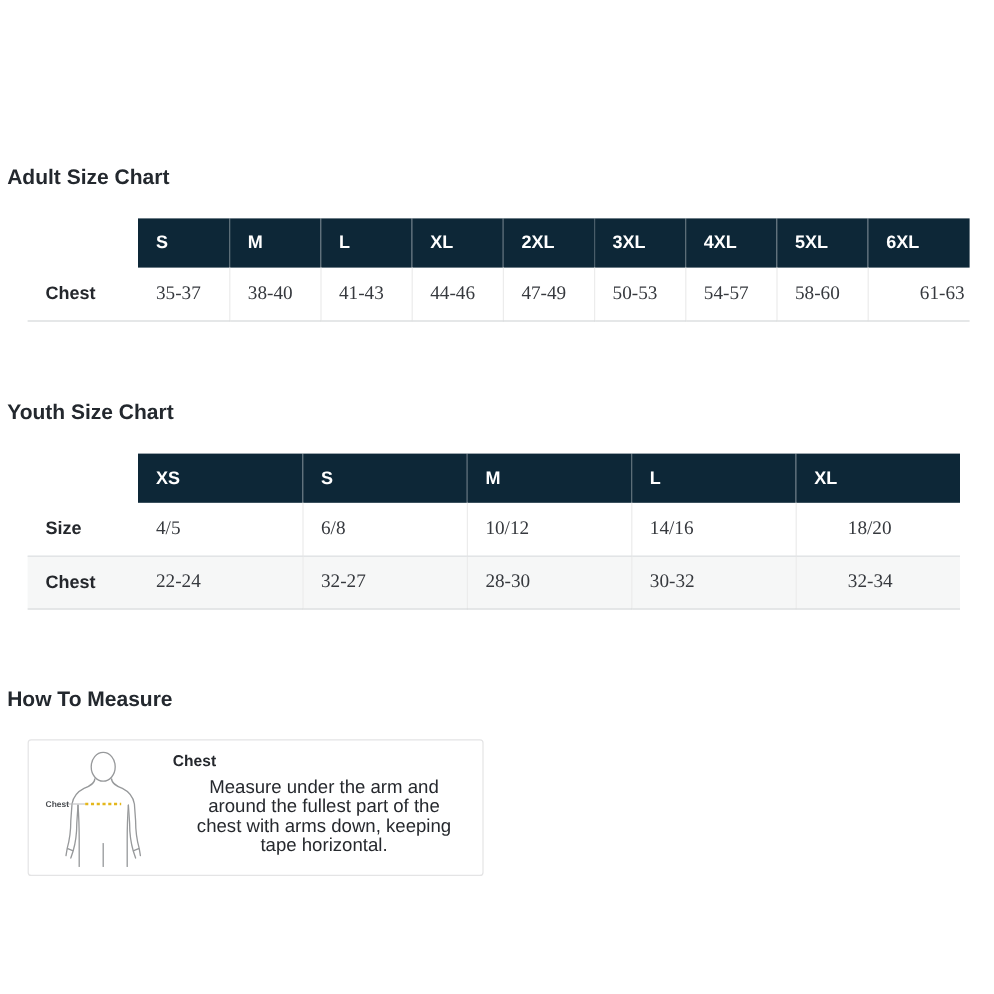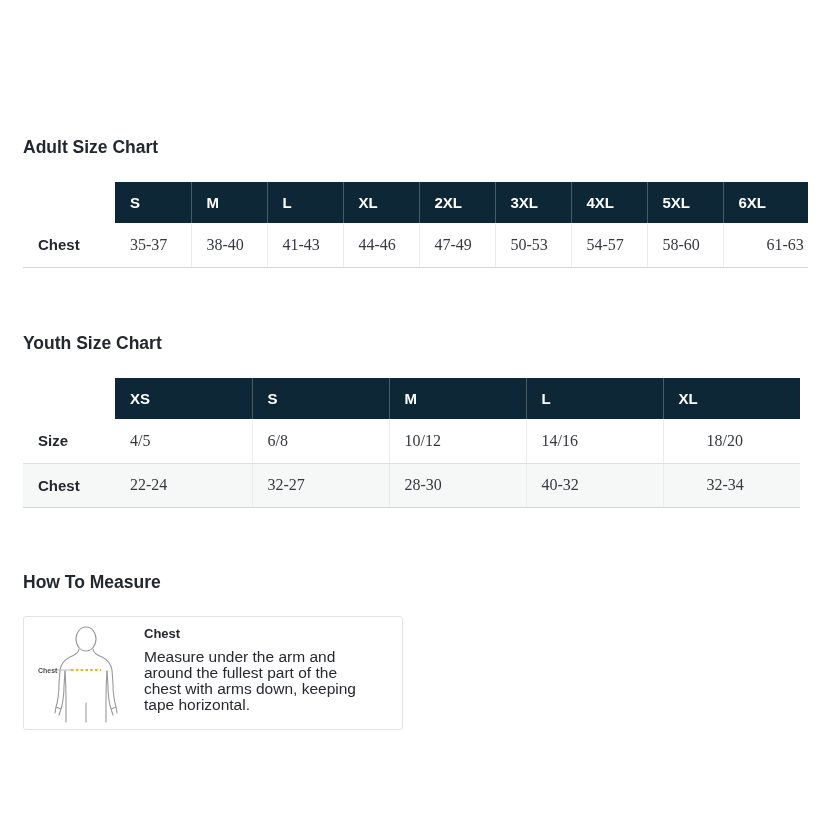--- a/index.html
+++ b/index.html
@@ -7,21 +7,21 @@
     position: relative;
     width: 828px;
     height: 828px;
     background: #ffffff;
     font-family: "Liberation Sans", "DejaVu Sans", sans-serif;
     color: #25282d;
     overflow: hidden;
   }
   h2.section-title {
     position: absolute;
-    left: 23px;
+    left: 6px;
     margin: 0;
     font-size: 17.5px;
     line-height: 20px;
     font-weight: 600;
     color: #23282e;
   }
   #adult-title { top: 137px; }
   #youth-title { top: 333px; }
   #htm-title   { top: 572px; }
 
@@ -102,21 +102,21 @@
     font-weight: 700;
     color: #25282d;
     margin-bottom: 8px;
   }
   .measure-desc {
     margin: 0;
     font-size: 15.5px;
     line-height: 16px;
     color: #26292e;
   }
-  .measure-desc span.line { display: block; }
+  .measure-desc span.line { display: block; text-align: center; }
 </style>
 </head>
 <body>
 
 <div class="page">
 
   <h2 class="section-title" id="adult-title">Adult Size Chart</h2>
 
   <table class="size-table" id="adult-table">
       <colgroup>
@@ -189,21 +189,21 @@
           <td>6/8</td>
           <td>10/12</td>
           <td>14/16</td>
           <td>18/20</td>
         </tr>
         <tr>
           <th class="row-label">Chest</th>
           <td>22-24</td>
           <td>32-27</td>
           <td>28-30</td>
-          <td>40-32</td>
+          <td>30-32</td>
           <td>32-34</td>
         </tr>
       </tbody>
     </table>
 
   <h2 class="section-title" id="htm-title">How To Measure</h2>
 
   <div class="measure-card">
     <svg class="measure-figure" viewBox="0 0 92 99">
       <g fill="none" stroke="#97999b" stroke-width="1.1" stroke-linecap="round">

